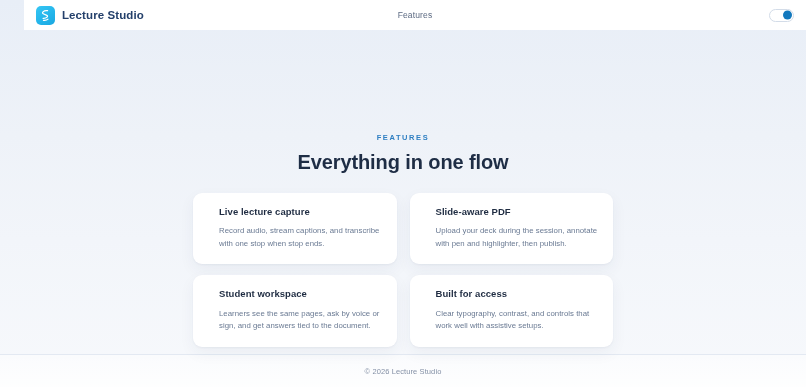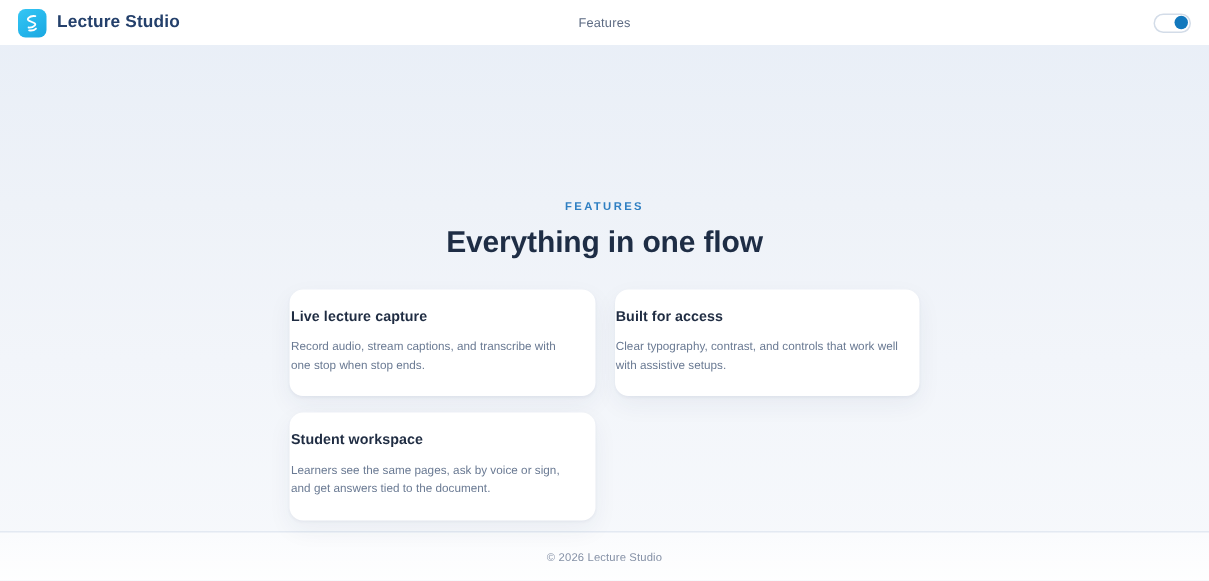--- a/index.html
+++ b/index.html
@@ -30,20 +30,21 @@
   .header {
     position: relative;
     height: 30px;
     flex: 0 0 30px;
     background: #ffffff;
     display: flex;
     align-items: center;
     padding: 0 12px;
     box-sizing: border-box;
     z-index: 5;
+    margin-left: 24px;
   }
 
   .brand {
     display: flex;
     align-items: center;
     gap: 7px;
   }
 
   .logo-mark {
     width: 19px;
@@ -149,21 +150,21 @@
     width: 420px;
     display: grid;
     grid-template-columns: 1fr 1fr;
     column-gap: 13px;
     row-gap: 11px;
   }
 
   .card {
     background: #ffffff;
     border-radius: 9px;
-    padding: 13px 14px 14px 1px;
+    padding: 13px 14px 14px 26px;
     box-sizing: border-box;
     min-height: 66px;
     box-shadow:
       0 1px 2px rgba(33, 55, 90, 0.05),
       0 6px 16px rgba(33, 55, 90, 0.055);
   }
 
   .card-title {
     font-size: 9.5px;
     font-weight: bold;
@@ -232,29 +233,33 @@
       <div class="section-title">Everything in one flow</div>
     </div>
 
     <div class="cards">
 
       <div class="card">
         <div class="card-title">Live lecture capture</div>
         <div class="card-desc">Record audio, stream captions, and transcribe with one stop when stop ends.</div>
       </div>
 
+      <div class="card">
+        <div class="card-title">Slide-aware PDF</div>
+        <div class="card-desc">Upload your deck during the session, annotate with pen and highlighter, then publish.</div>
+      </div>
+
+      <div class="card">
+        <div class="card-title">Student workspace</div>
+        <div class="card-desc">Learners see the same pages, ask by voice or sign, and get answers tied to the document.</div>
+      </div>
 
       <div class="card">
         <div class="card-title">Built for access</div>
         <div class="card-desc">Clear typography, contrast, and controls that work well with assistive setups.</div>
-      </div>
-
-      <div class="card">
-        <div class="card-title">Student workspace</div>
-        <div class="card-desc">Learners see the same pages, ask by voice or sign, and get answers tied to the document.</div>
       </div>
 
     </div>
 
   </div>
 
   <div class="footer">
     <span class="footer-text">© 2026 Lecture Studio</span>
   </div>
 

